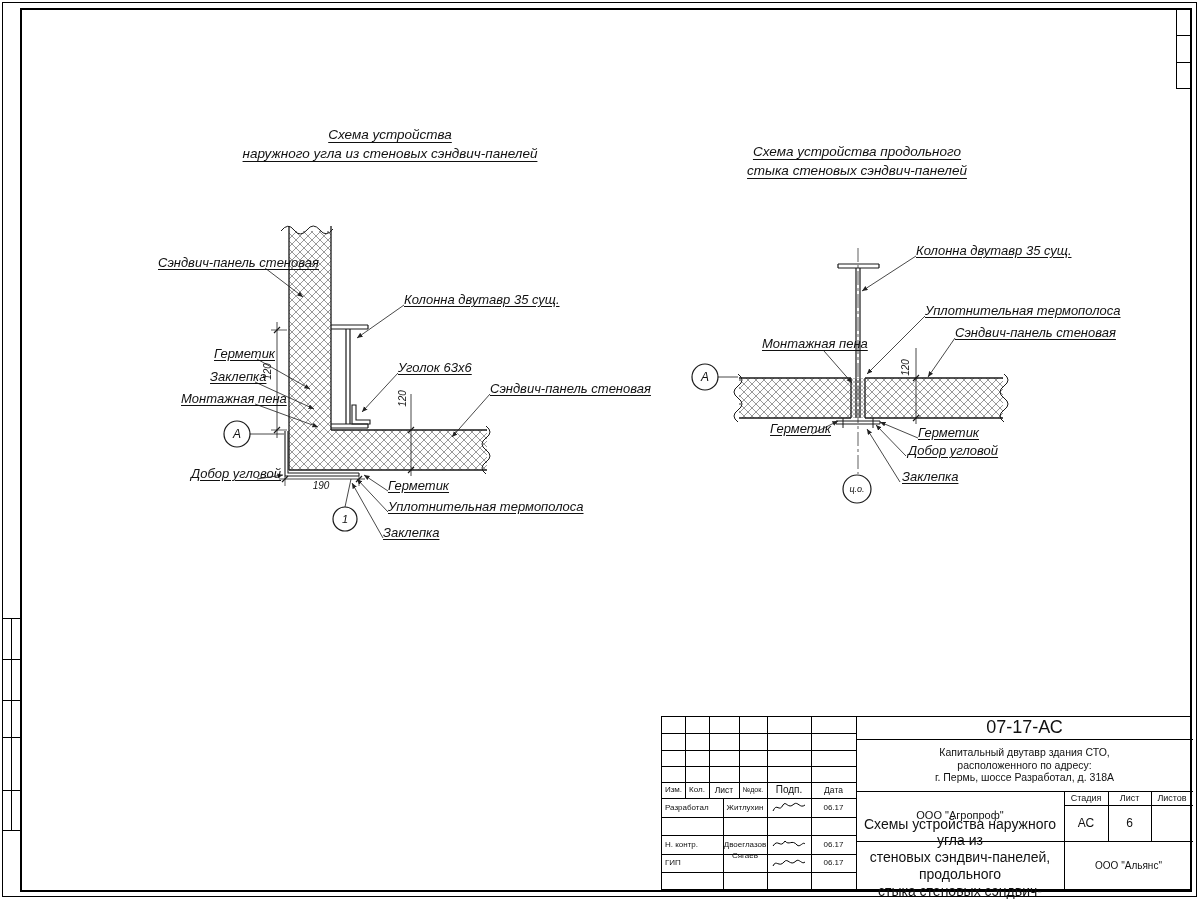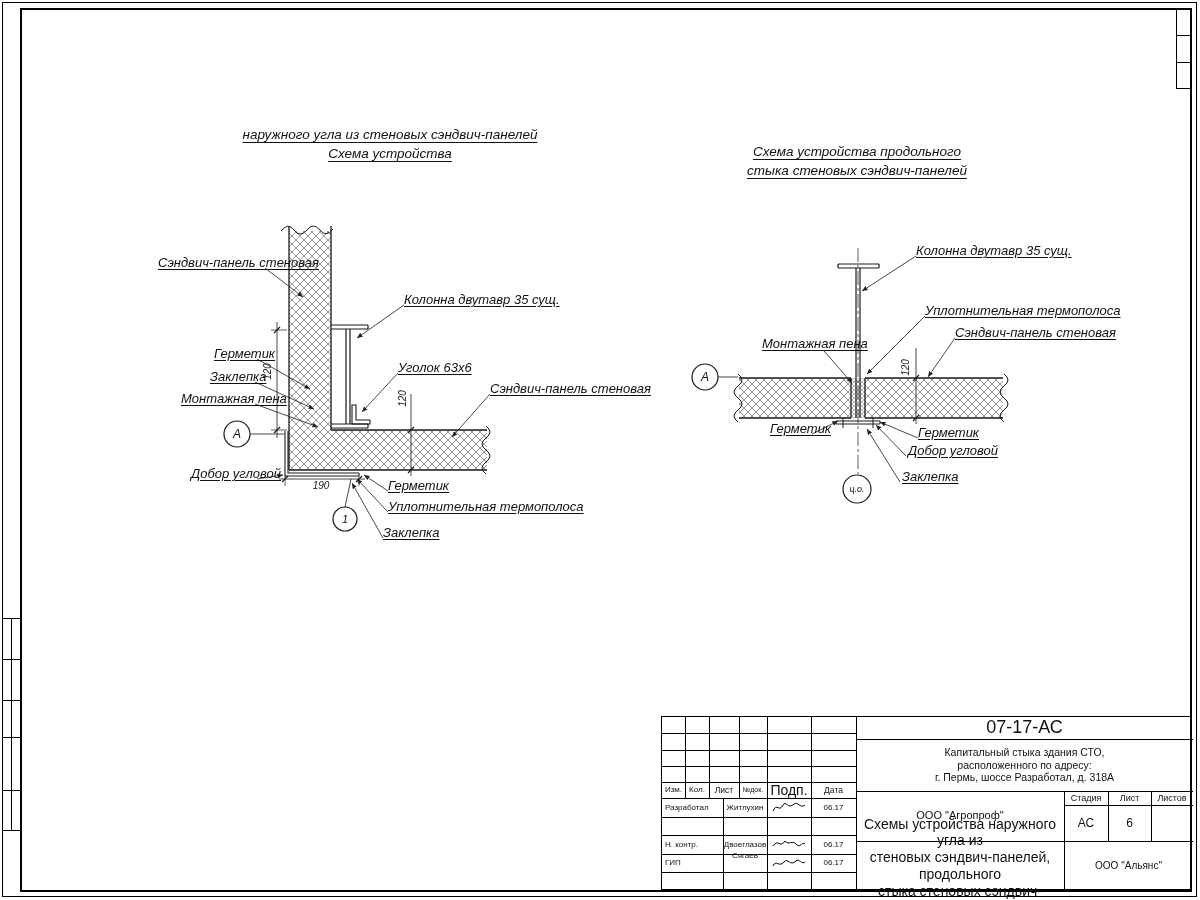--- a/index.html
+++ b/index.html
@@ -127,22 +127,22 @@
         <path d="M824,351 L852,383"></path>
         <path d="M812,434 L838,421"></path>
         <path d="M918,438 L880,422"></path>
         <path d="M906,456 L876,425"></path>
         <path d="M900,482 L867,429"></path>
       </g>
     </g>
   </svg>
 
   <div class="fig-title" style="left:210px;top:125px;width:360px">
+    <div>Схема устройства</div>
     <div>наружного угла из стеновых сэндвич-панелей</div>
-    <div>Схема устройства</div>
   </div>
   <div class="fig-title" style="left:677px;top:142px;width:360px">
     <div>Схема устройства продольного</div>
     <div>стыка стеновых сэндвич-панелей</div>
   </div>
 
   <div class="lbl" style="left:158px;top:258px">Сэндвич-панель стеновая</div>
   <div class="lbl" style="left:404px;top:295px">Колонна двутавр 35 сущ.</div>
   <div class="lbl" style="left:214px;top:349px">Герметик</div>
   <div class="lbl" style="left:210px;top:372px">Заклепка</div>
@@ -196,21 +196,21 @@
     <div class="vl" style="left:47px;top:0;height:81px"></div>
     <div class="vl" style="left:77px;top:0;height:81px"></div>
     <div class="vl" style="left:105px;top:0;height:81px"></div>
     <div class="vl" style="left:149px;top:0;height:81px"></div>
     <div class="vl" style="left:61px;top:81px;height:93px"></div>
     <div class="vl" style="left:105px;top:81px;height:93px"></div>
     <div class="vl" style="left:149px;top:81px;height:93px"></div>
 
     <div class="cell" style="left:194px;top:0;width:337px;height:22px;font-size:18px">07-17-АС</div>
     <div class="cell cell-col" style="left:194px;top:22px;width:337px;height:52px;font-size:10.5px">
-      <div>Капитальный стыка здания СТО,</div>
+      <div>Капитальный двутавр здания СТО,</div>
       <div>расположенного по адресу:</div>
       <div>г. Пермь, шоссе Разработал, д. 318А</div>
     </div>
     <div class="cell" style="left:194px;top:74px;width:208px;height:50px;font-size:11px">ООО "Агропроф"</div>
     <div class="cell" style="left:402px;top:74px;width:44px;height:14px;font-size:9px">Стадия</div>
     <div class="cell" style="left:446px;top:74px;width:43px;height:14px;font-size:9px">Лист</div>
     <div class="cell" style="left:489px;top:74px;width:42px;height:14px;font-size:9px">Листов</div>
     <div class="cell" style="left:402px;top:88px;width:44px;height:36px;font-size:12px">АС</div>
     <div class="cell" style="left:446px;top:88px;width:43px;height:36px;font-size:12px">6</div>
     <div class="cell" style="left:489px;top:88px;width:42px;height:36px;font-size:12px"></div>
@@ -218,21 +218,21 @@
       <div>Схемы устройства наружного угла из</div>
       <div>стеновых сэндвич-панелей, продольного</div>
       <div>стыка стеновых сэндвич-панелей</div>
     </div>
     <div class="cell" style="left:402px;top:124px;width:129px;height:50px;font-size:10px">ООО "Альянс"</div>
 
     <div class="cell" style="left:0;top:65px;width:23px;height:16px;font-size:8px">Изм.</div>
     <div class="cell" style="left:23px;top:65px;width:24px;height:16px;font-size:8px">Кол.</div>
     <div class="cell" style="left:47px;top:65px;width:30px;height:16px;font-size:8.5px">Лист</div>
     <div class="cell" style="left:77px;top:65px;width:28px;height:16px;font-size:7px">№док.</div>
-    <div class="cell" style="left:105px;top:65px;width:44px;height:16px;font-size:14px">Подп.</div>
+    <div class="cell" style="left:105px;top:65px;width:44px;height:16px;font-size:10px">Подп.</div>
     <div class="cell" style="left:149px;top:65px;width:45px;height:16px;font-size:8.5px">Дата</div>
 
     <div class="cell cell-l" style="left:0;top:81px;width:61px;height:19px;font-size:8px">Разработал</div>
     <div class="cell" style="left:61px;top:81px;width:44px;height:19px;font-size:8px">Житлухин</div>
     <div class="cell" style="left:149px;top:81px;width:45px;height:19px;font-size:8px">06.17</div>
     <div class="cell cell-l" style="left:0;top:118px;width:61px;height:19px;font-size:8px">Н. контр.</div>
     <div class="cell" style="left:61px;top:118px;width:44px;height:19px;font-size:8px">Двоеглазов</div>
     <div class="cell" style="left:149px;top:118px;width:45px;height:19px;font-size:8px">06.17</div>
     <div class="cell cell-l" style="left:0;top:137px;width:61px;height:18px;font-size:8px">ГИП</div>
     <div class="cell" style="left:61px;top:130px;width:44px;height:18px;font-size:8px">Сягаев</div>

